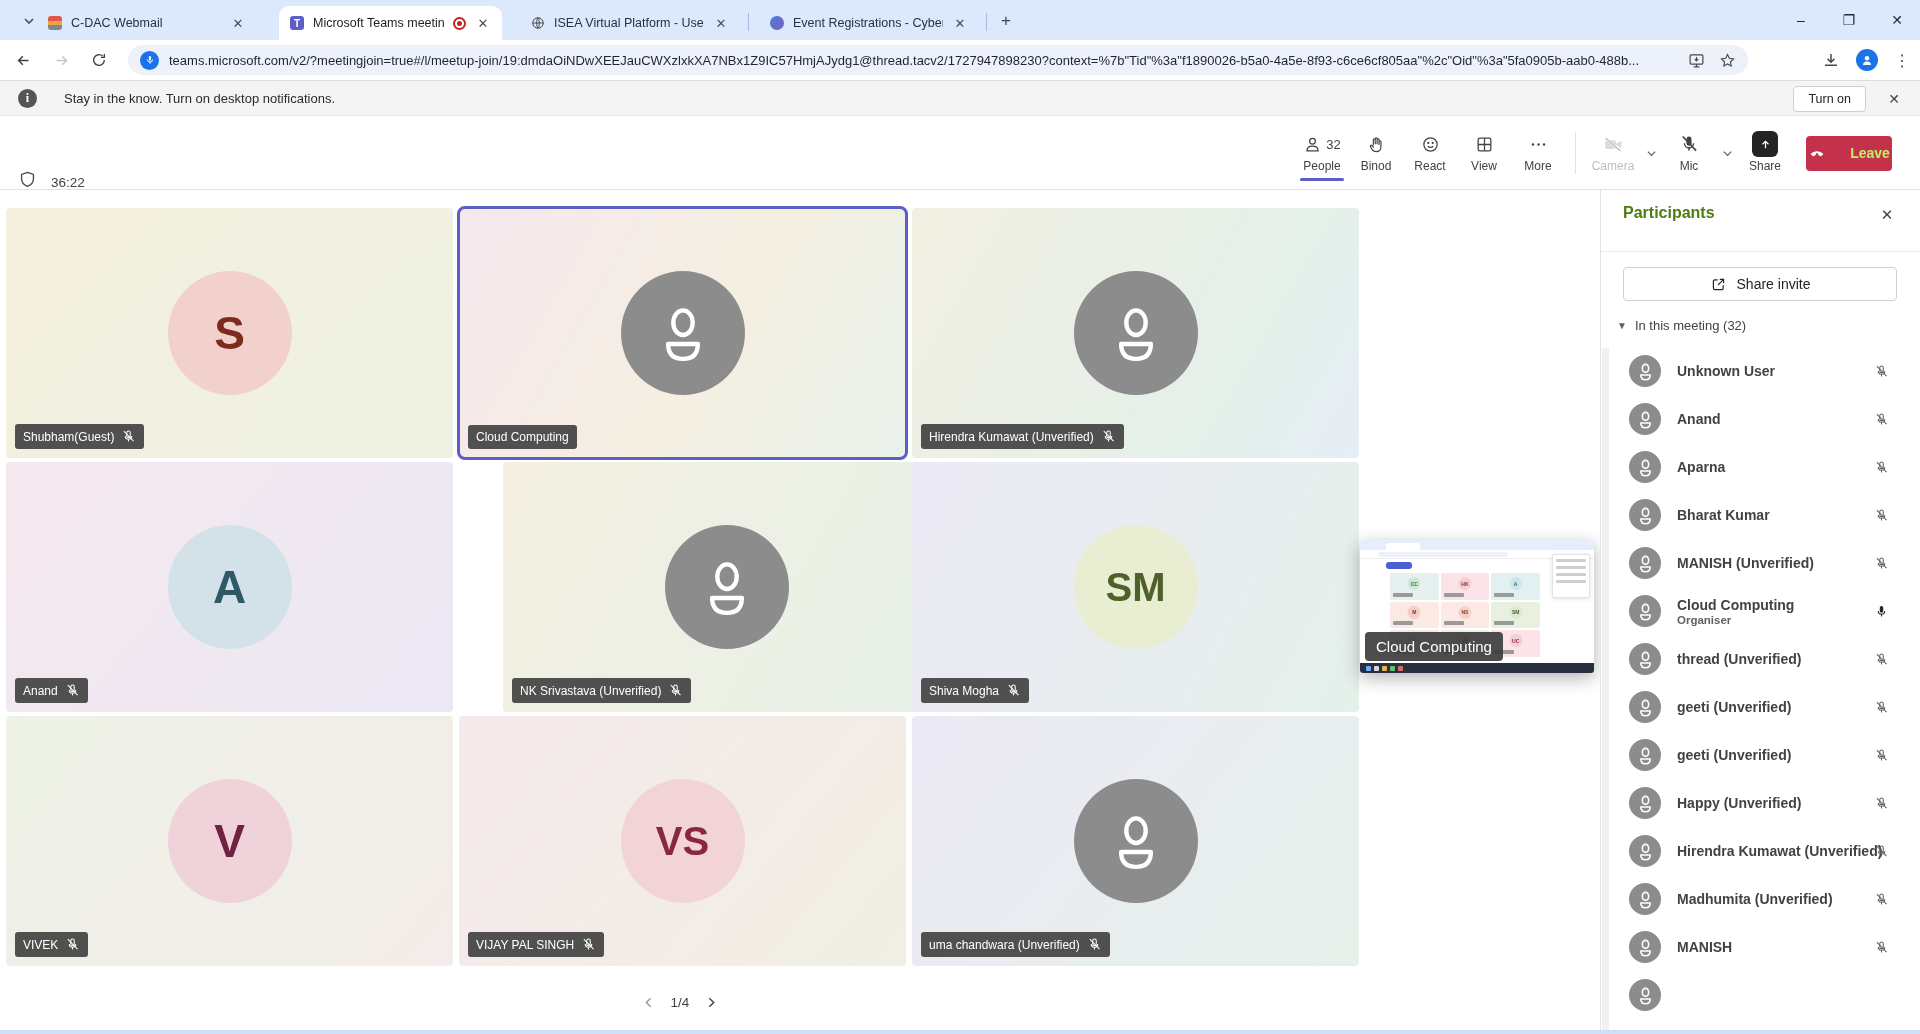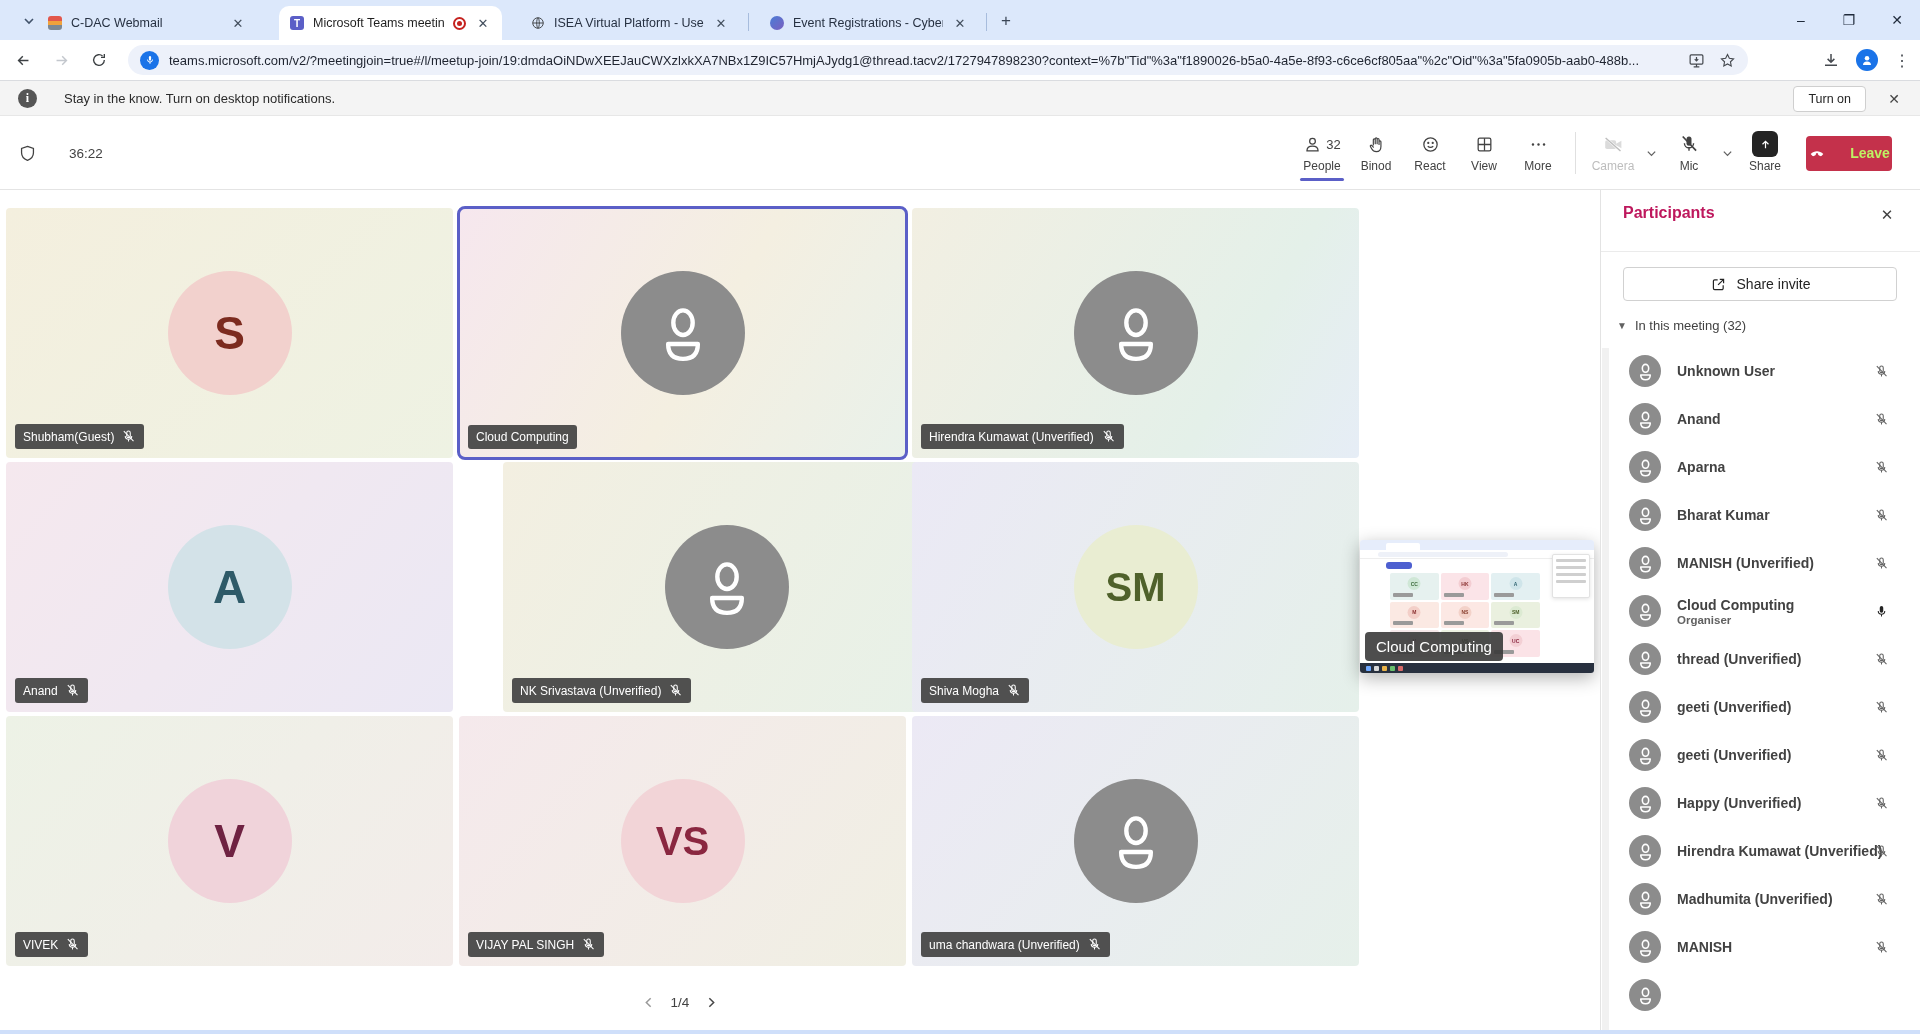--- a/index.html
+++ b/index.html
@@ -36,21 +36,21 @@
   .dots-v { font-size:16px; color:#45494f; letter-spacing:0; }
 
   
   .notifbar { position:absolute; left:0; top:80px; width:1920px; height:36px; background:#f4f4f4; border-top:1px solid #dadce0; border-bottom:1px solid #e7e7e7; display:flex; align-items:center; }
   .notif-ic { width:19px; height:19px; border-radius:50%; background:#555; color:#fff; font-size:12px; font-weight:bold; display:flex; align-items:center; justify-content:center; margin-left:18px; font-family:"Liberation Serif", serif; }
   .notif-text { margin-left:27px; font-size:13px; color:#2b2b2b; }
   .turnon-btn { position:absolute; right:54px; top:5px; height:26px; padding:0 14px; background:#fff; border:1px solid #cfcfcf; border-radius:4px; font-size:12.5px; color:#242424; display:flex; align-items:center; }
   .notif-close { position:absolute; right:16px; top:8px; width:20px; height:20px; display:flex; align-items:center; justify-content:center; color:#444; font-size:14px; }
 
   .meetbar { position:absolute; left:0; top:116px; width:1920px; height:74px; background:#fff; border-bottom:1px solid #e4e4e4; }
-  .timer { position:absolute; left:18px; top:0; height:74px; display:flex; align-items:center; gap:32px; color:#424242; font-size:13.5px; }
+  .timer { position:absolute; left:18px; top:0; height:74px; display:flex; align-items:flex-end; gap:14px; color:#424242; font-size:13.5px; }
   .controls { position:absolute; right:28px; top:0; height:74px; display:flex; align-items:center; }
   .tbtn { width:54px; display:flex; flex-direction:column; align-items:center; gap:4px; color:#424242; position:relative; }
   .tbtn .ic { height:22px; display:flex; align-items:center; gap:4px; }
   .tbtn .lbl { font-size:12px; }
   .tbtn.disabled { color:#bdbdbd; }
   .tbtn .count { font-size:13px; }
   .active-line { position:absolute; bottom:-8px; width:44px; height:3px; background:#5b5fc7; border-radius:2px; }
   .ctl-sep { width:1px; height:42px; background:#e0e0e0; margin:0 10px; }
   .chev { width:22px; display:flex; justify-content:center; color:#616161; }
   .share-sq { width:26px; height:26px; background:#242424; border-radius:6px; display:flex; align-items:center; justify-content:center; }
@@ -89,21 +89,21 @@
   .th-lab { position:absolute; left:3px; bottom:3px; width:20px; height:4px; background:#9a9a9a; border-radius:1px; }
   .th-menu { position:absolute; right:4px; top:14px; width:38px; height:44px; background:#fff; border:1px solid #e2e2e2; border-radius:2px; box-shadow:0 1px 4px rgba(0,0,0,.12); padding:4px 3px; display:flex; flex-direction:column; gap:4px; }
   .th-menu i { height:3px; background:#cfcfcf; border-radius:1px; }
   .th-task { position:absolute; left:0; bottom:0; width:100%; height:10px; background:#28303f; display:flex; align-items:center; gap:3px; padding:0 6px; }
   .th-task i { width:5px; height:5px; border-radius:1px; }
   .th-label { position:absolute; left:5px; bottom:12px; background:rgba(58,58,58,0.9); color:#fff; font-size:15px; padding:6px 11px; border-radius:4px; }
 
   
   .panel { position:absolute; left:1600px; top:190px; width:320px; height:844px; background:#fff; border-left:1px solid #e3e3e3; }
   .panel-track { position:absolute; left:1px; top:158px; width:7px; height:686px; background:#f1f1f1; }
-  .panel-header { position:absolute; left:22px; top:14px; font-size:16px; font-weight:bold; color:#be185d; }
+  .panel-header { position:absolute; left:22px; top:14px; font-size:16px; font-weight:bold; color:#4d7c0f; }
   .panel-close { position:absolute; right:22px; top:14px; width:22px; height:22px; display:flex; align-items:center; justify-content:center; color:#424242; font-size:15px; }
   .panel-div { position:absolute; left:0; top:61px; width:320px; height:1px; background:#ebebeb; }
   .invite-btn { position:absolute; left:22px; top:77px; width:274px; height:34px; border:1px solid #d1d1d1; border-radius:4px; background:#fff; display:flex; align-items:center; justify-content:center; gap:10px; font-size:14px; color:#242424; }
   .section-row { position:absolute; left:16px; top:128px; display:flex; align-items:center; gap:8px; font-size:13px; color:#424242; }
   .tri { font-size:10px; color:#616161; }
   .plist { position:absolute; left:0; top:157px; width:320px; height:687px; overflow:hidden;font-weight:bold; }
   .prow { height:48px; display:flex; align-items:center; padding:0 34px 0 28px; position:relative; }
   .pav { width:32px; height:32px; border-radius:50%; background:#8c8c8c; display:flex; align-items:center; justify-content:center; flex:0 0 32px; }
   .ptxt { margin-left:16px; flex:1; min-width:0; }
   .pname { font-size:14px; color:#424242; white-space:nowrap; overflow:hidden; }

